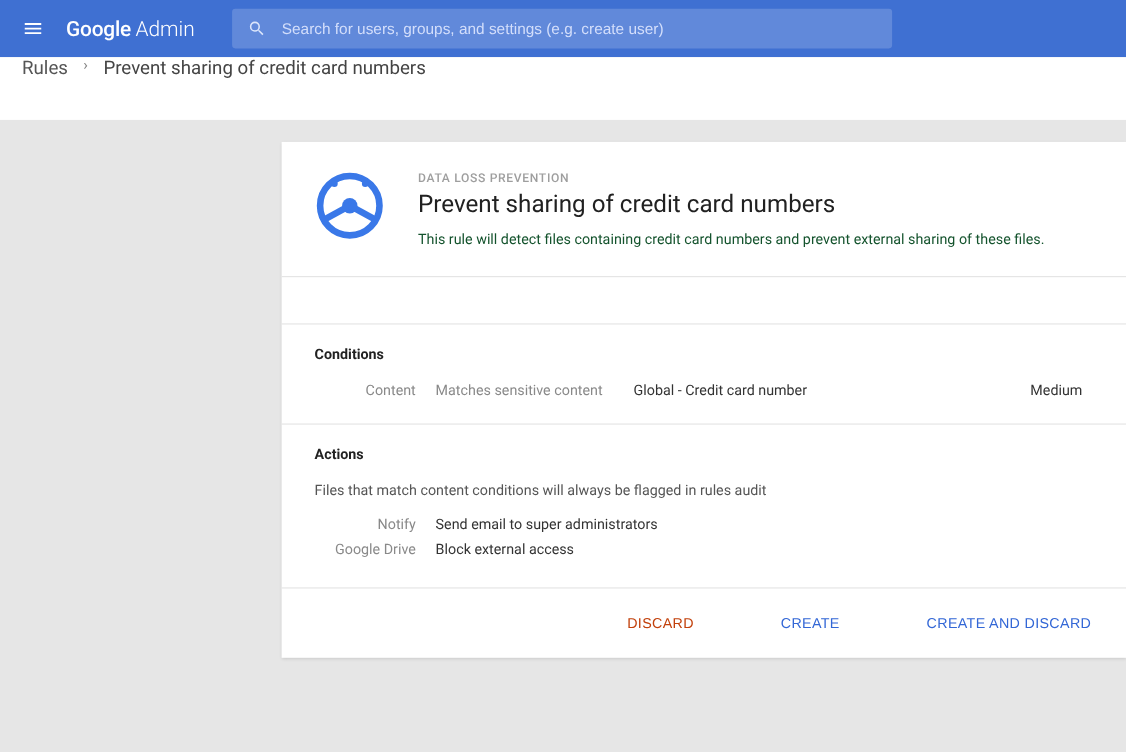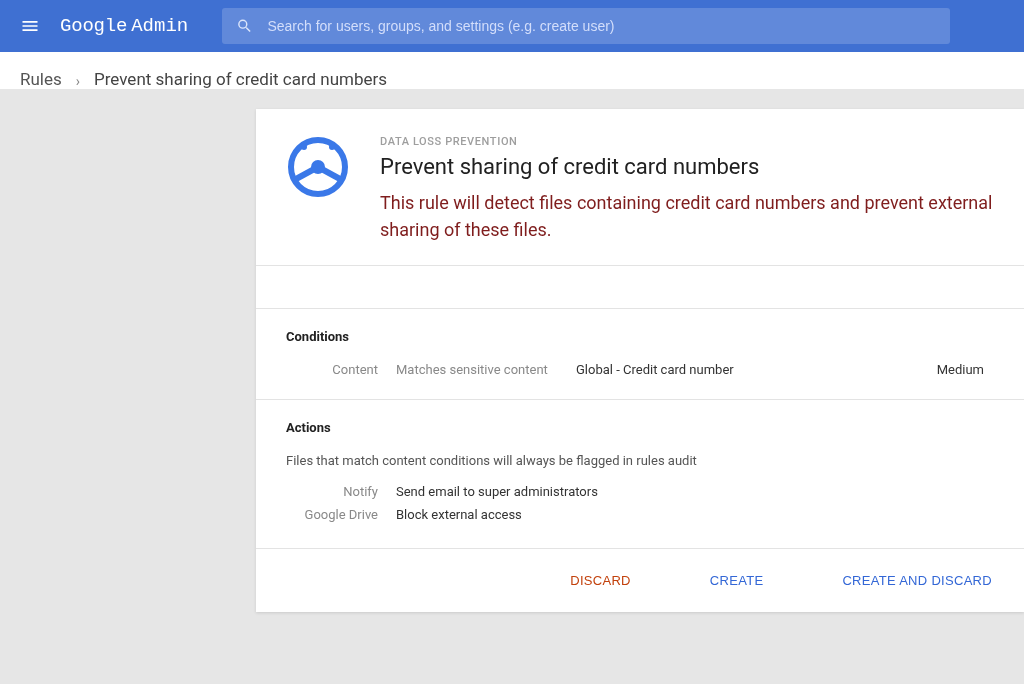--- a/index.html
+++ b/index.html
@@ -21,48 +21,47 @@
   .menu-btn {
     width: 40px; height: 40px;
     display: flex; align-items: center; justify-content: center;
     cursor: pointer;
     border-radius: 50%;
   }
   .logo {
     display: flex; align-items: flex-end;
     margin-left: 10px;
     margin-right: 34px;
-    font-family: Liberation Mono, monospace;
   }
   .logo-google { font-size: 19px; font-weight: 500; letter-spacing: -0.2px; }
   .logo-admin { font-size: 19px; font-weight: 300; margin-left: 4px; }
   .search {
     background: rgba(255,255,255,0.18);
     height: 36px;
     border-radius: 3px;
     display: flex;
     align-items: center;
     padding: 0 14px;
-    width: 728px;
+    width: 600px;
   }
   .search input {
     background: transparent;
     border: none;
     outline: none;
     color: #fff;
     font-size: 14px;
     margin-left: 14px;
     width: 100%;
   }
   .search input::placeholder { color: #d3defb; }
   .breadcrumb {
     background: #fff;
-    height: 37px;
-    display: flex;
-    align-items: flex-end;
+    height: 57px;
+    display: flex;
+    align-items: flex-start;
     padding: 0 20px;
     color: #444;
     font-size: 17px;
   }
   .breadcrumb .sep { margin: 0 14px; color: #888; font-size: 14px; }
   .bc-root { color: #555; }
   .content {
     padding: 20px 0 0 0;
     display: flex;
     justify-content: flex-end;
@@ -90,22 +89,22 @@
     letter-spacing: 0.6px;
     margin-bottom: 6px;
   }
   .head-text h1 {
     font-size: 22px;
     font-weight: 400;
     color: #212121;
     margin-bottom: 10px;
   }
   .head-text .desc {
-    font-size: 18px;
-    color: #7f1d1d;
+    font-size: 13px;
+    color: #14532d;
     line-height: 1.5;
   }
   .section {
     padding: 20px 30px 22px 30px;
     border-bottom: 1px solid #e3e3e3;
   }
   .section h2 {
     font-size: 13px;
     font-weight: 700;
     color: #212121;

